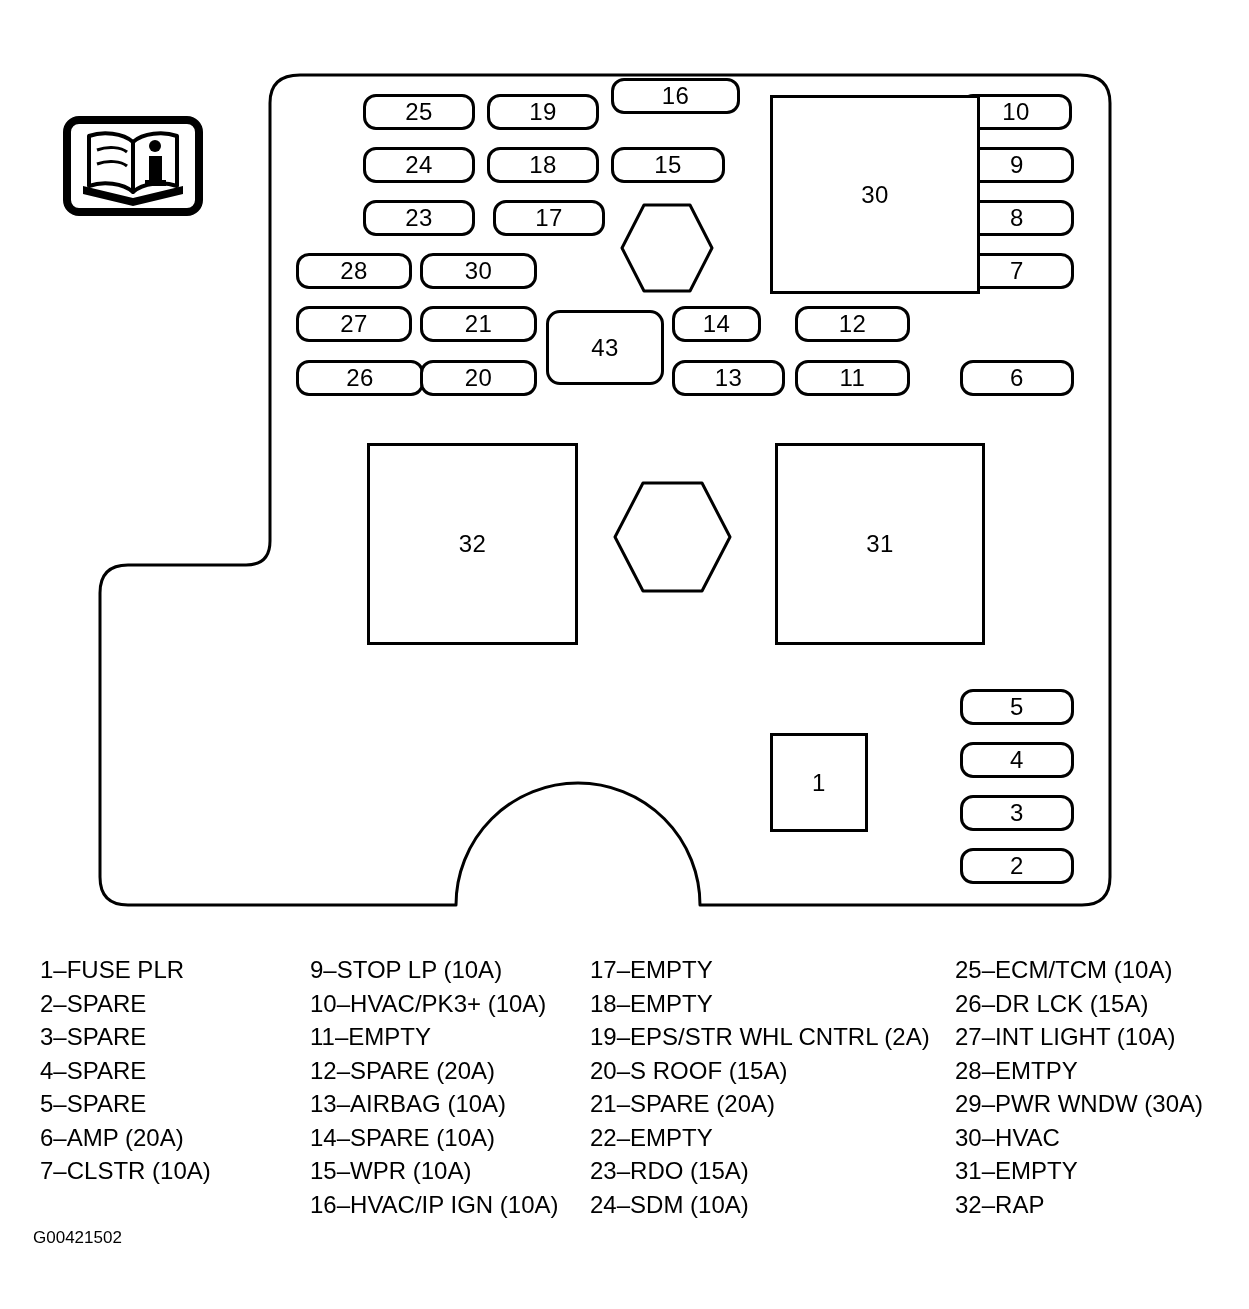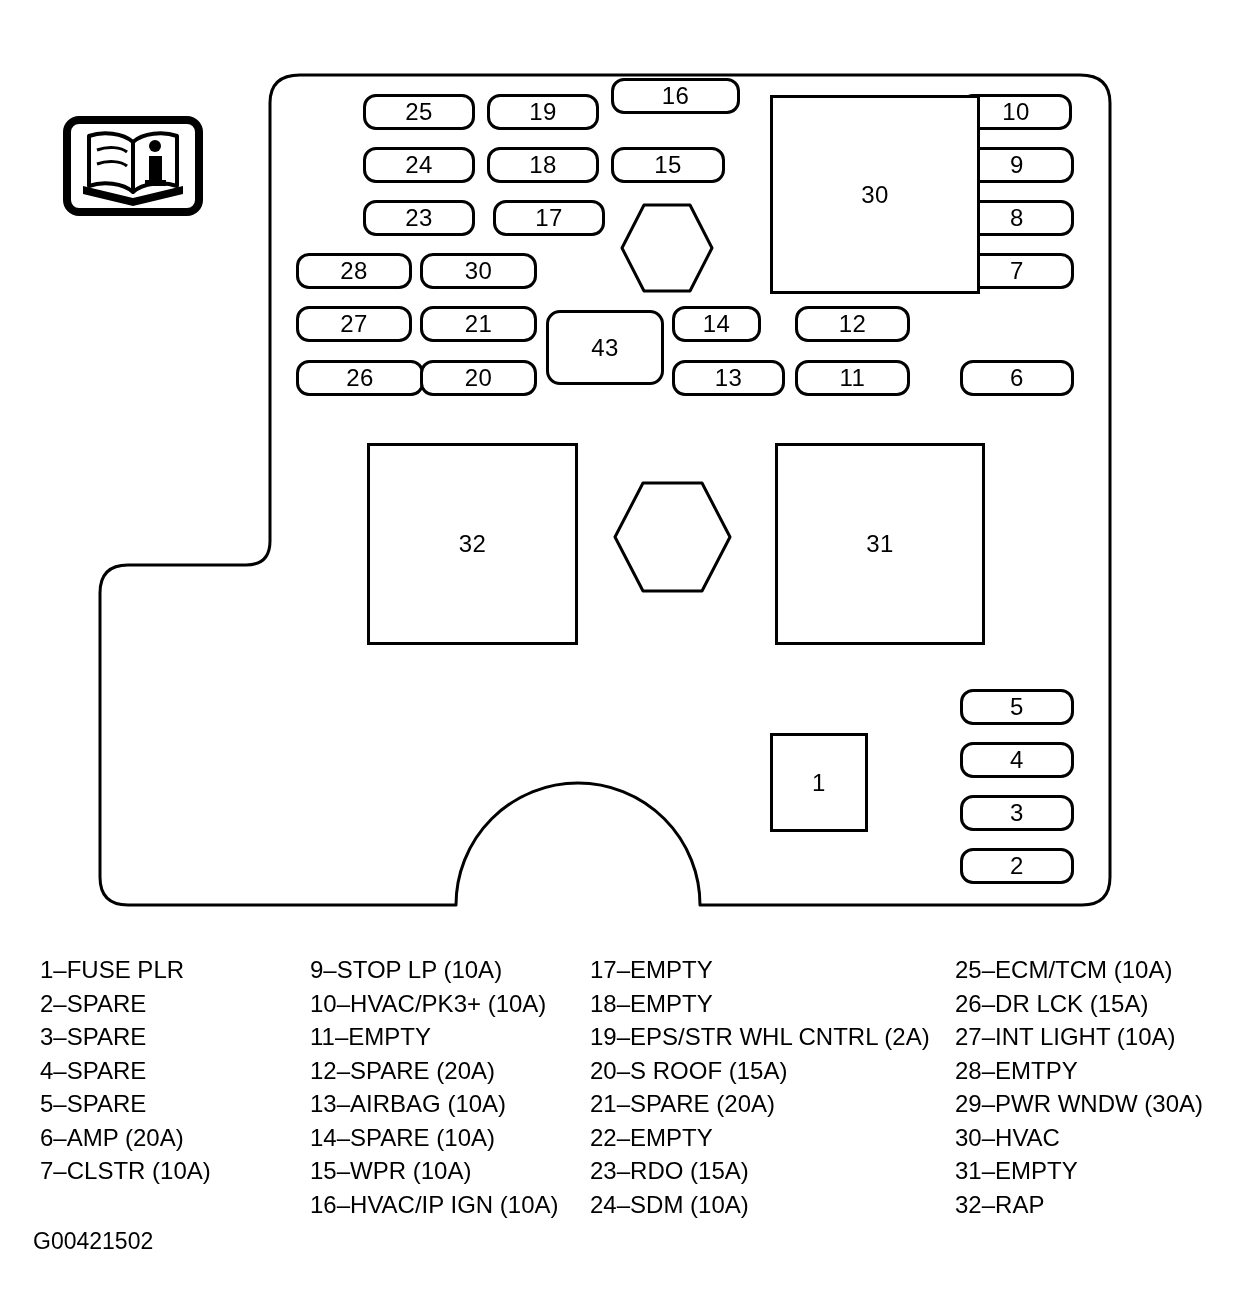--- a/index.html
+++ b/index.html
@@ -28,21 +28,21 @@
   .sharp{border-radius:0;margin-left:30px;}
   .legend{position:absolute;left:0;top:0;width:1249px;height:300px;margin-top:12px;}
   .legend-col{
     position:absolute;top:941px;
     font-size:24px;line-height:33.5px;
     white-space:nowrap;
   }
   .legend-entry{display:block;}
   .figure-code{
     position:absolute;left:33px;top:1228px;
-    font-size:23px;
+    font-size:17px;
   }
 </style>
 </head>
 <body>
 
 <div class="canvas">
 
   <svg class="outline-svg" width="1249" height="1309" viewBox="0 0 1249 1309">
     <path d="M 300 75 H 1080 Q 1110 75 1110 103 V 877 Q 1110 905 1082 905 H 700
              A 122 122 0 0 0 456 905

